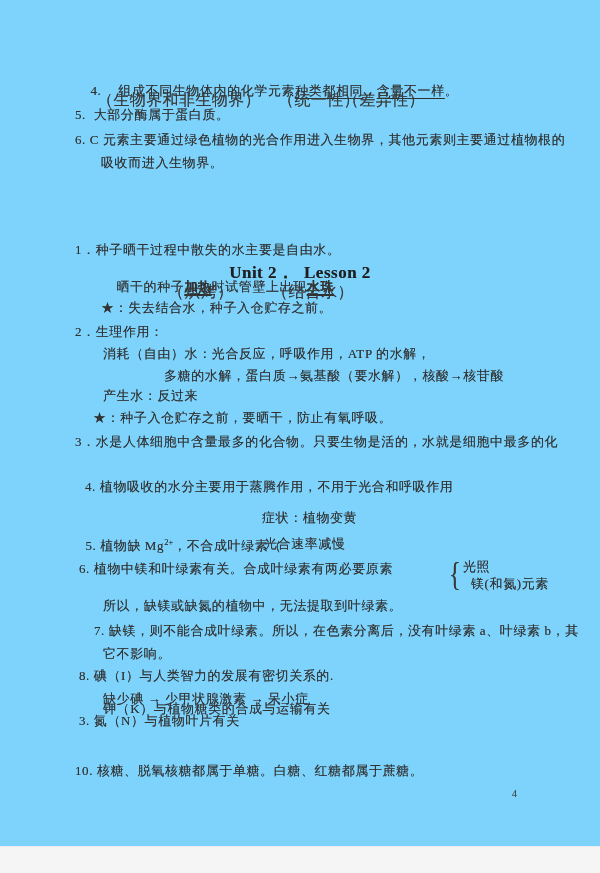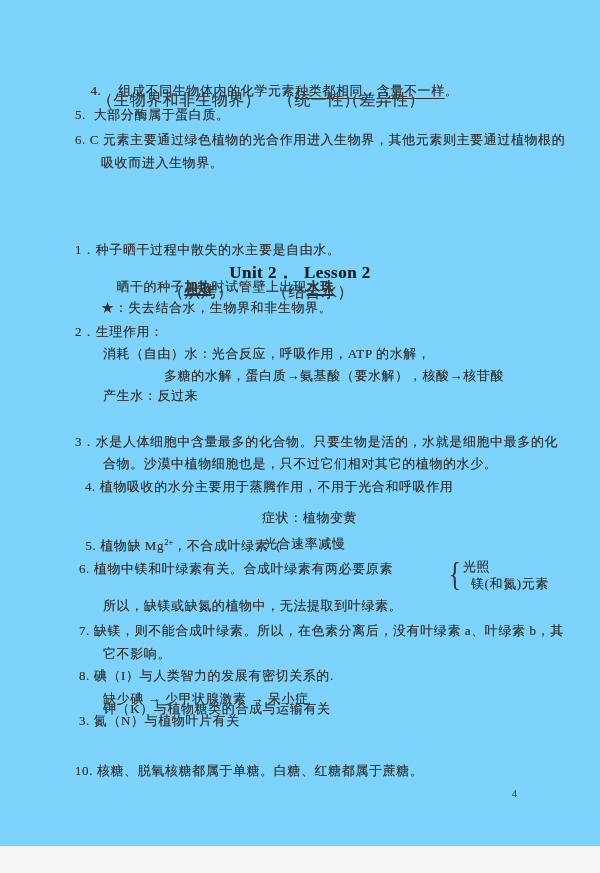--- a/index.html
+++ b/index.html
@@ -51,45 +51,45 @@
   <div class="ln" style="left:101px;top:156px">吸收而进入生物界。</div>
 
   <div class="heading">Unit 2．  Lesson 2</div>
 
   <div class="ln" style="left:75px;top:243px">1．种子晒干过程中散失的水主要是自由水。</div>
   <div class="ln" style="left:101px;top:265px">
     <span>晒干的种子</span><span class="bu">加热</span><span>时试管壁上出现</span><span class="bu">水珠</span>
   </div>
   <div class="ln sm" style="left:168px;top:283px">（烘烤）</div>
   <div class="ln sm" style="left:272px;top:283px">（结合水）</div>
-  <div class="ln" style="left:101px;top:301px">★：失去结合水，生物界和非生物界。</div>
+  <div class="ln" style="left:101px;top:301px">★：失去结合水，种子入仓贮存之前。</div>
 
   <div class="ln" style="left:75px;top:325px">2．生理作用：</div>
   <div class="ln" style="left:164px;top:369px">多糖的水解，蛋白质→氨基酸（要水解），核酸→核苷酸</div>
   <div class="ln" style="left:103px;top:347px">消耗（自由）水：光合反应，呼吸作用，ATP 的水解，</div>
   <div class="ln" style="left:103px;top:389px">产生水：反过来</div>
+  <div class="ln" style="left:93px;top:411px">★：种子入仓贮存之前，要晒干，防止有氧呼吸。</div>
 
   <div class="ln" style="left:75px;top:435px">3．水是人体细胞中含量最多的化合物。只要生物是活的，水就是细胞中最多的化</div>
-  <div class="ln" style="left:103px;top:457px">合物。沙漠中植物细胞也是，只不过它们相对其它的植物的水少。</div>
 
   <div class="ln" style="left:85px;top:480px">4. 植物吸收的水分主要用于蒸腾作用，不用于光合和呼吸作用</div>
 
   <div class="ln" style="left:262px;top:511px">症状：植物变黄</div>
   <div class="ln" style="left:70px;top:523px">
     <span>5. 植物缺 Mg</span><sup class="ion">2+</sup><span>，不合成叶绿素（</span>
   </div>
   <div class="ln" style="left:264px;top:537px">光合速率减慢</div>
 
   <div class="ln" style="left:79px;top:562px">6. 植物中镁和叶绿素有关。合成叶绿素有两必要原素</div>
   <div class="brace">{</div>
   <div class="ln" style="left:463px;top:560px">光照</div>
   <div class="ln" style="left:471px;top:577px">镁(和氮)元素</div>
   <div class="ln" style="left:103px;top:599px">所以，缺镁或缺氮的植物中，无法提取到叶绿素。</div>
 
-  <div class="ln" style="left:79px;top:624px">7. 缺镁，则不能合成叶绿素。所以，在色素分离后，没有叶绿素 a、叶绿素 b，其</div>
+  <div class="ln" style="left:94px;top:624px">7. 缺镁，则不能合成叶绿素。所以，在色素分离后，没有叶绿素 a、叶绿素 b，其</div>
   <div class="ln" style="left:103px;top:647px">它不影响。</div>
 
   <div class="ln" style="left:79px;top:669px">8. 碘（I）与人类智力的发展有密切关系的.</div>
   <div class="ln" style="left:103px;top:692px">缺少碘 → 少甲状腺激素 → 呆小症</div>
 
   <div class="ln" style="left:79px;top:714px">3. 氮（N）与植物叶片有关</div>
   <div class="ln" style="left:103px;top:702px">钾（K）与植物糖类的合成与运输有关</div>
 
   <div class="ln" style="left:75px;top:764px">10. 核糖、脱氧核糖都属于单糖。白糖、红糖都属于蔗糖。</div>
 

